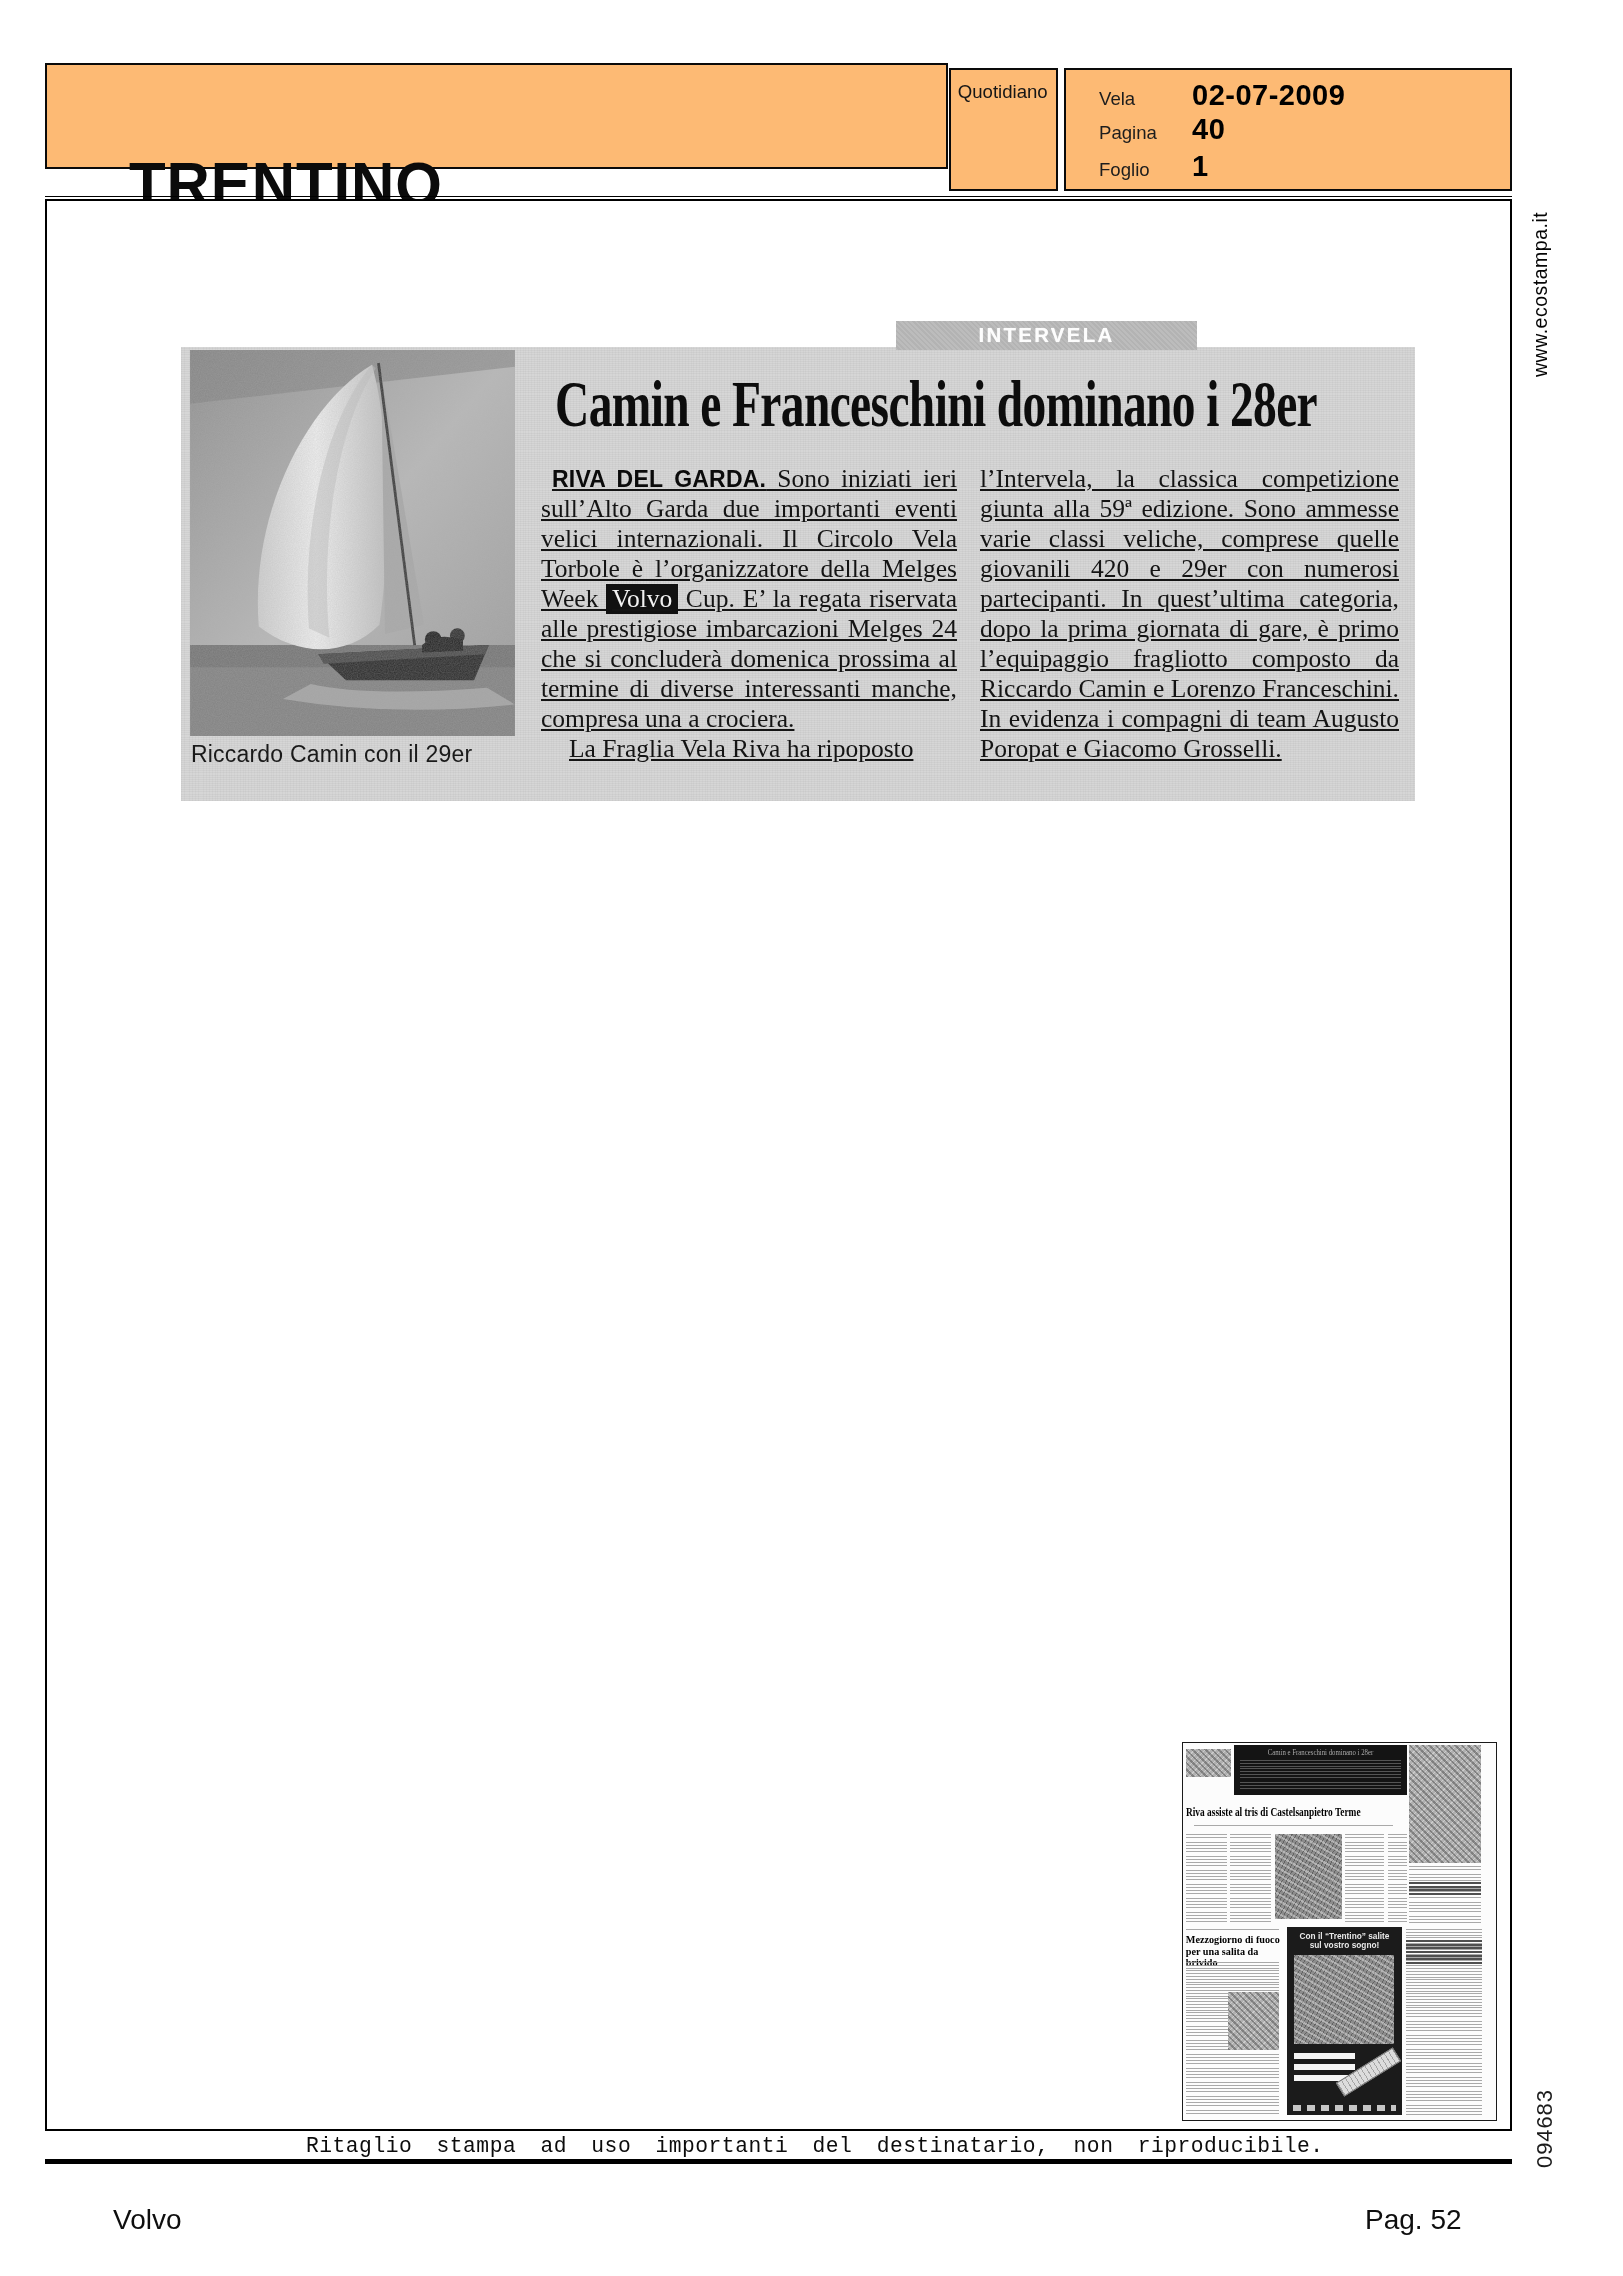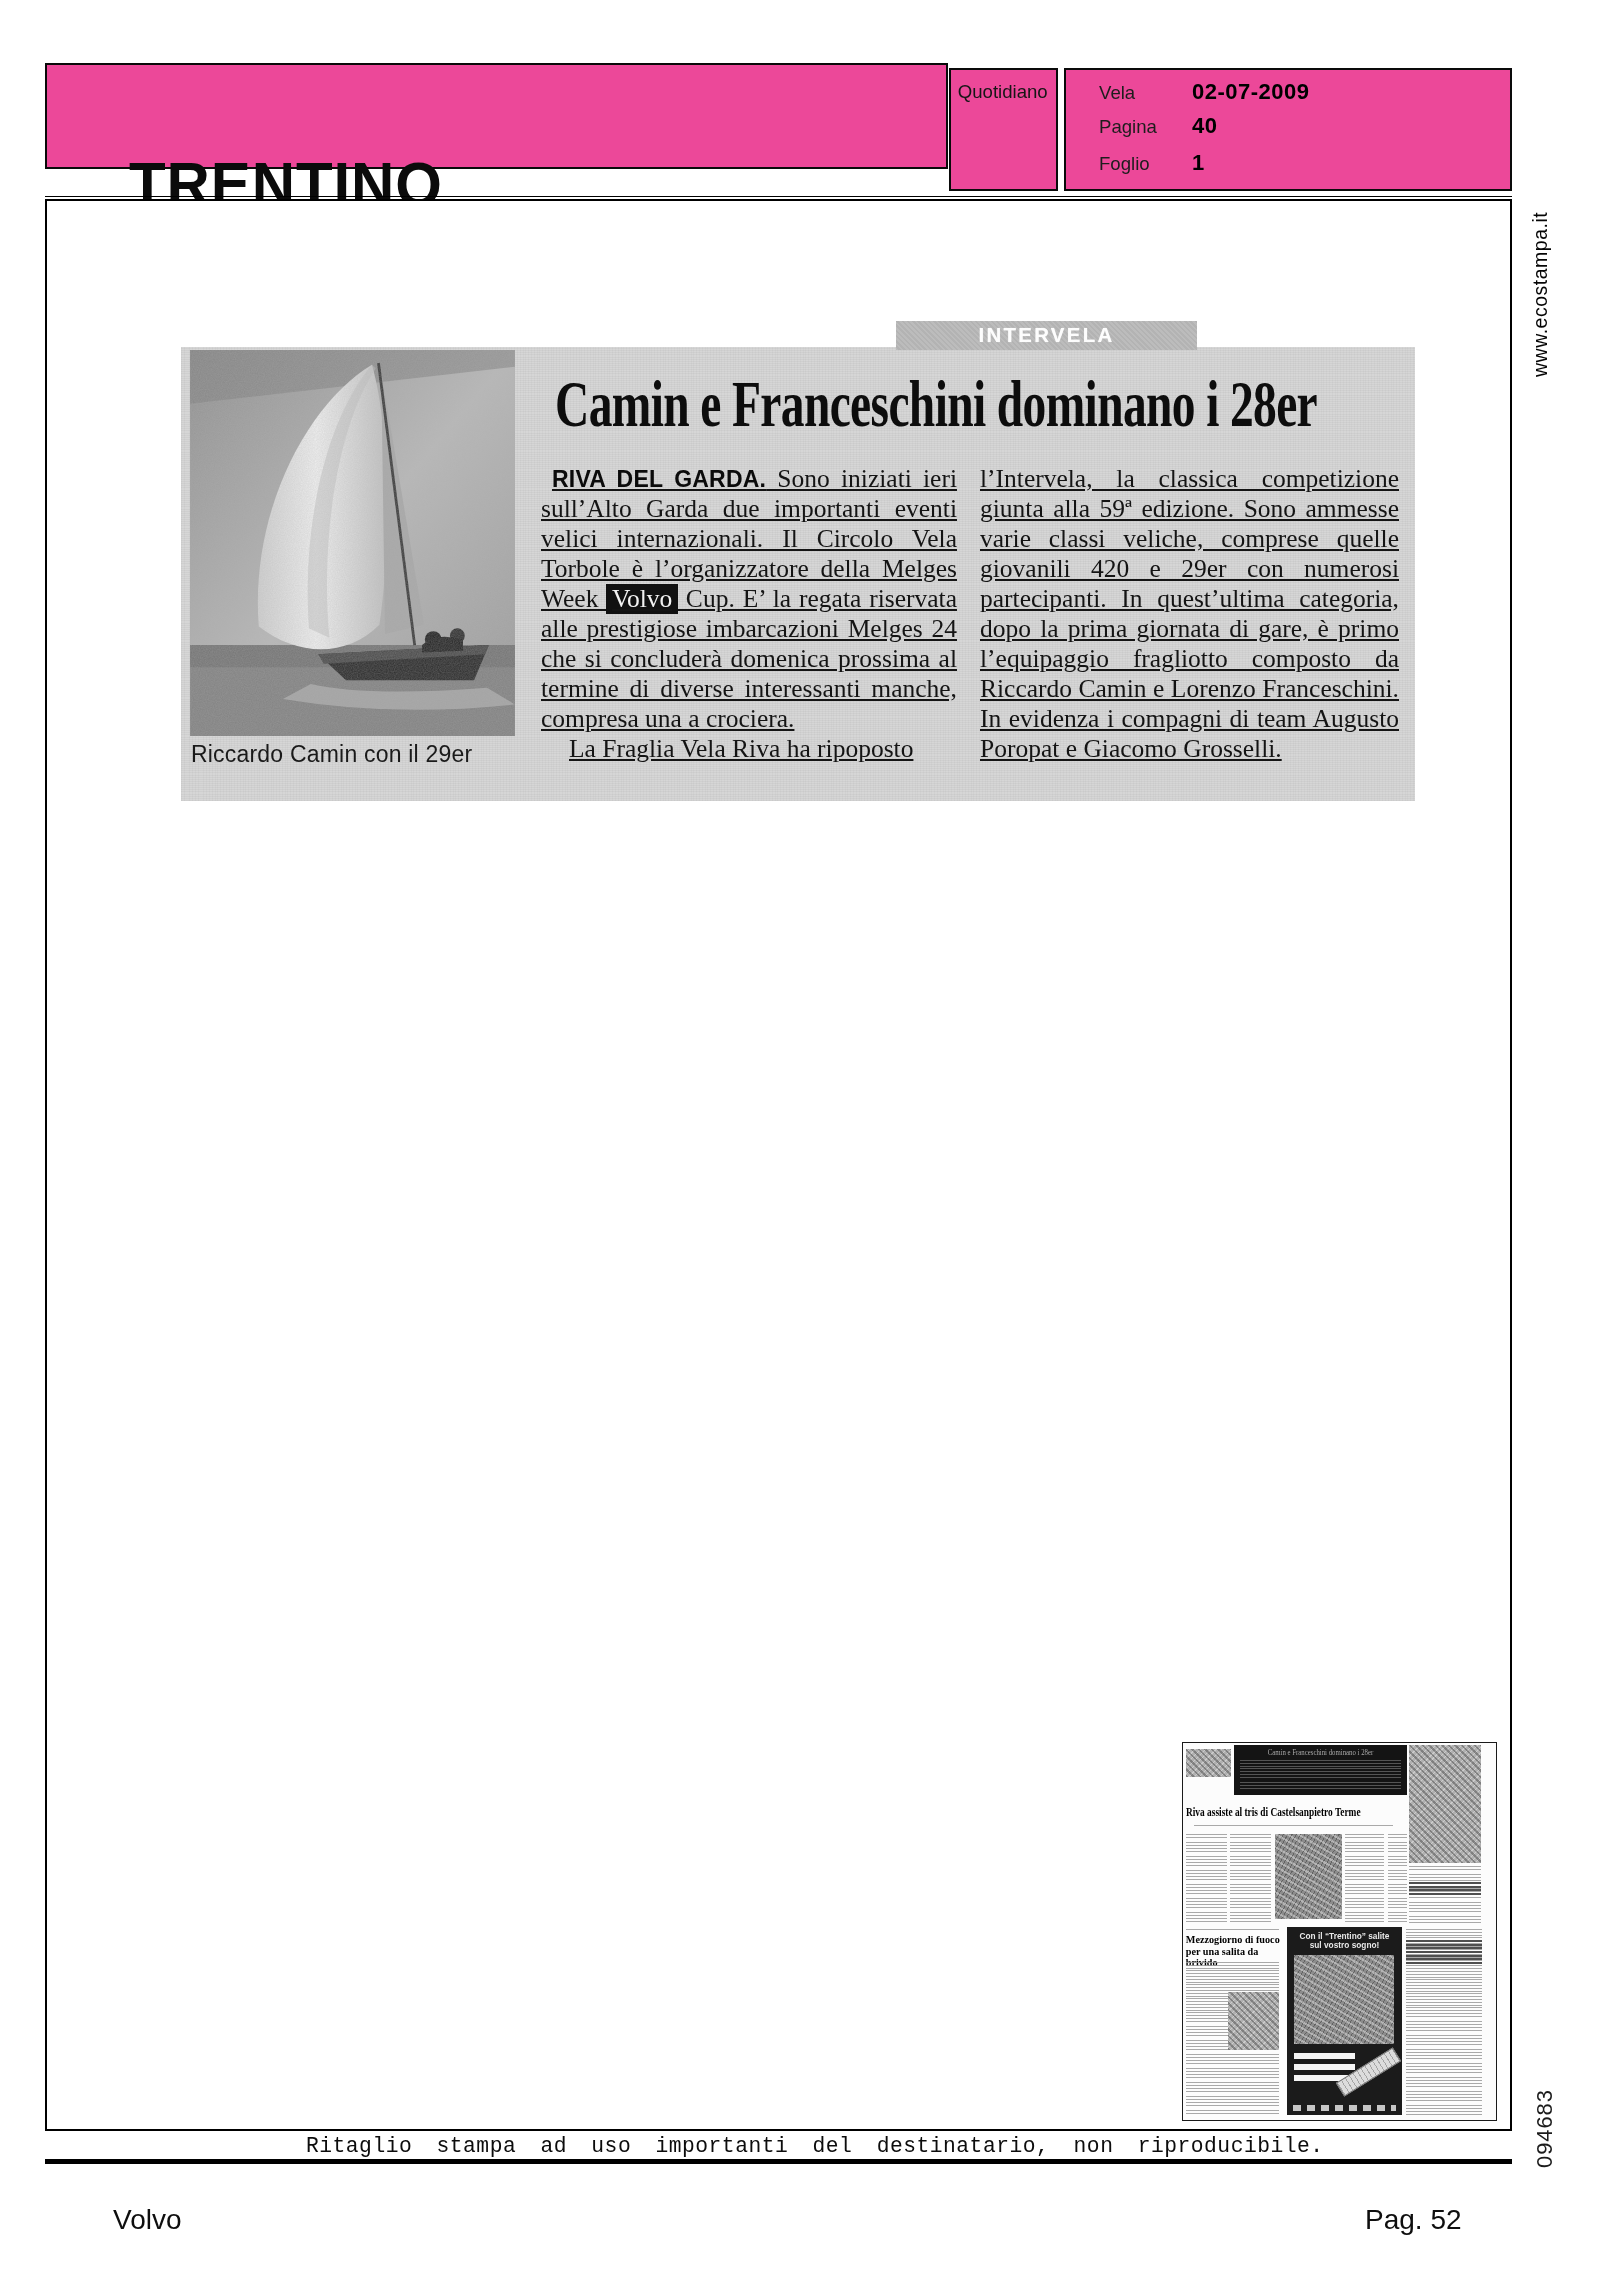--- a/index.html
+++ b/index.html
@@ -1,31 +1,31 @@
 <!DOCTYPE html>
 <html style="font-size:15px"><head>
 <meta charset="utf-8">
 <style>
   html,body{margin:0;padding:0;background:#fff;}
   #page{position:relative;width:1623px;height:2276px;background:#ffffff;
         font-family:"Liberation Sans",sans-serif;color:#111;overflow:hidden;}
   .abs{position:absolute;box-sizing:border-box;}
 
   
-  .frame{border:2.8px solid #0a0a0a;background:#ec4899;}
+  .frame{border:2.8px solid #0a0a0a;background:#fdba74;}
   #logo-box{left:45px;top:63px;width:903px;height:106px;}
   #logo-name{left:82px;top:89px;font-size:60px;font-weight:900;letter-spacing:0.9px;
              color:#0b0b0b;line-height:1;transform:scaleY(1.05);transform-origin:left top;}
   #logo-tagline{left:137px;top:153px;font-size:10.7px;letter-spacing:0.7px;color:#1c1c1c;}
   #quotidiano-box{left:949px;top:68px;width:109px;height:123px;}
   #quotidiano-box .lbl{position:absolute;top:11px;right:8.3px;font-size:18.6px;color:#161616;}
   #data-box{left:1064px;top:68px;width:448px;height:123px;}
   .meta-row{position:absolute;left:33px;white-space:nowrap;}
   .meta-row .f-label{display:inline-block;width:93px;font-size:18.6px;color:#1d1d1d;}
-  .meta-row .f-value{font-size:22px;font-weight:bold;color:#000;letter-spacing:0.5px;}
+  .meta-row .f-value{font-size:29px;font-weight:bold;color:#000;letter-spacing:0.5px;}
   #row-data{top:9.3px;} #row-pagina{top:43px;} #row-foglio{top:80px;}
 
   
   #eco-vert{left:1529px;top:377px;transform:rotate(-90deg);transform-origin:0 0;
             font-size:19.5px;letter-spacing:0.5px;color:#050505;white-space:nowrap;}
   #code-vert{left:1532px;top:2168px;transform:rotate(-90deg);transform-origin:0 0;
              font-size:22px;color:#1c1c1c;white-space:nowrap;letter-spacing:0.9px;}
 
   
   #hairline-top{left:45px;top:196px;width:1467px;height:0.9px;background:#000;}

